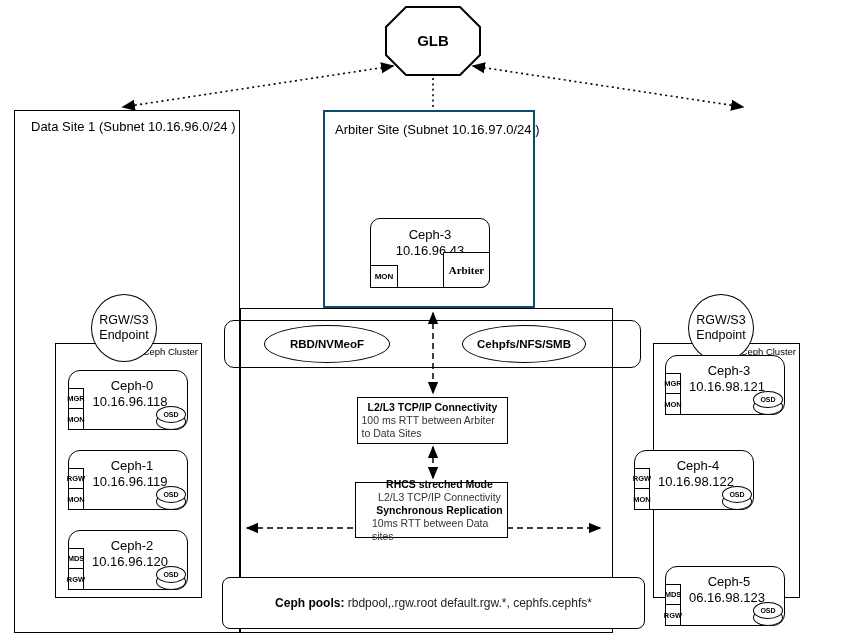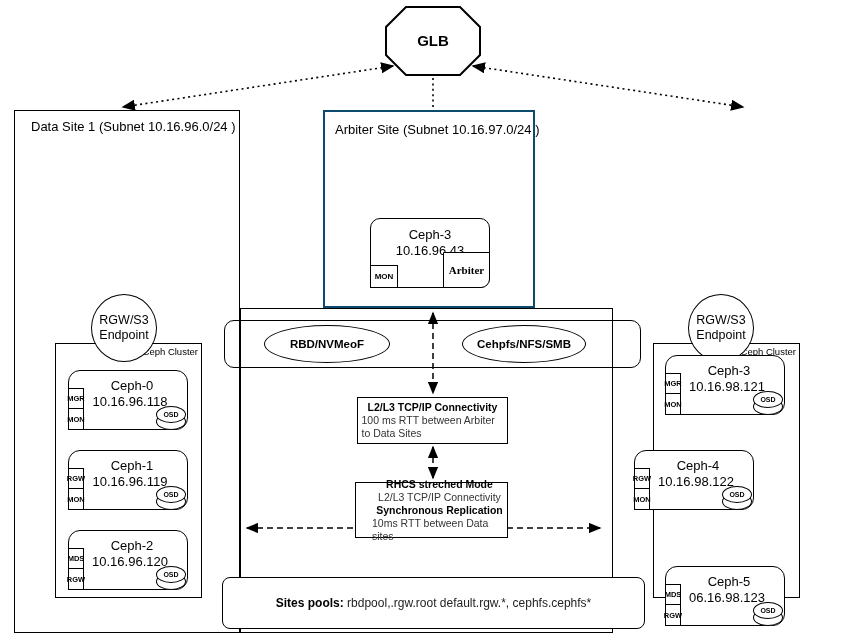--- a/index.html
+++ b/index.html
@@ -188,16 +188,16 @@
 
   <div class="abs anno-box" style="left:355px;top:482px;width:153px;height:56px;padding-left:16px;">
     <div class="anno-title">RHCS streched Mode</div>
     <div class="anno-body">L2/L3 TCP/IP Connectivity</div>
     <div class="spacer6"></div>
     <div class="anno-title">Synchronous Replication</div>
     <div class="anno-body">10ms RTT between Data sites</div>
   </div>
 
   <div class="abs pools-box" style="left:222px;top:577px;width:423px;height:52px;">
-    <div class="pools-line"><b>Sites pools:</b><span> rbdpool,.rgw.root default.rgw.*, cephfs.cephfs*</span></div>
+    <div class="pools-line"><b>Ceph pools:</b><span> rbdpool,.rgw.root default.rgw.*, cephfs.cephfs*</span></div>
   </div>
 
 </div>
 
 </body></html>

